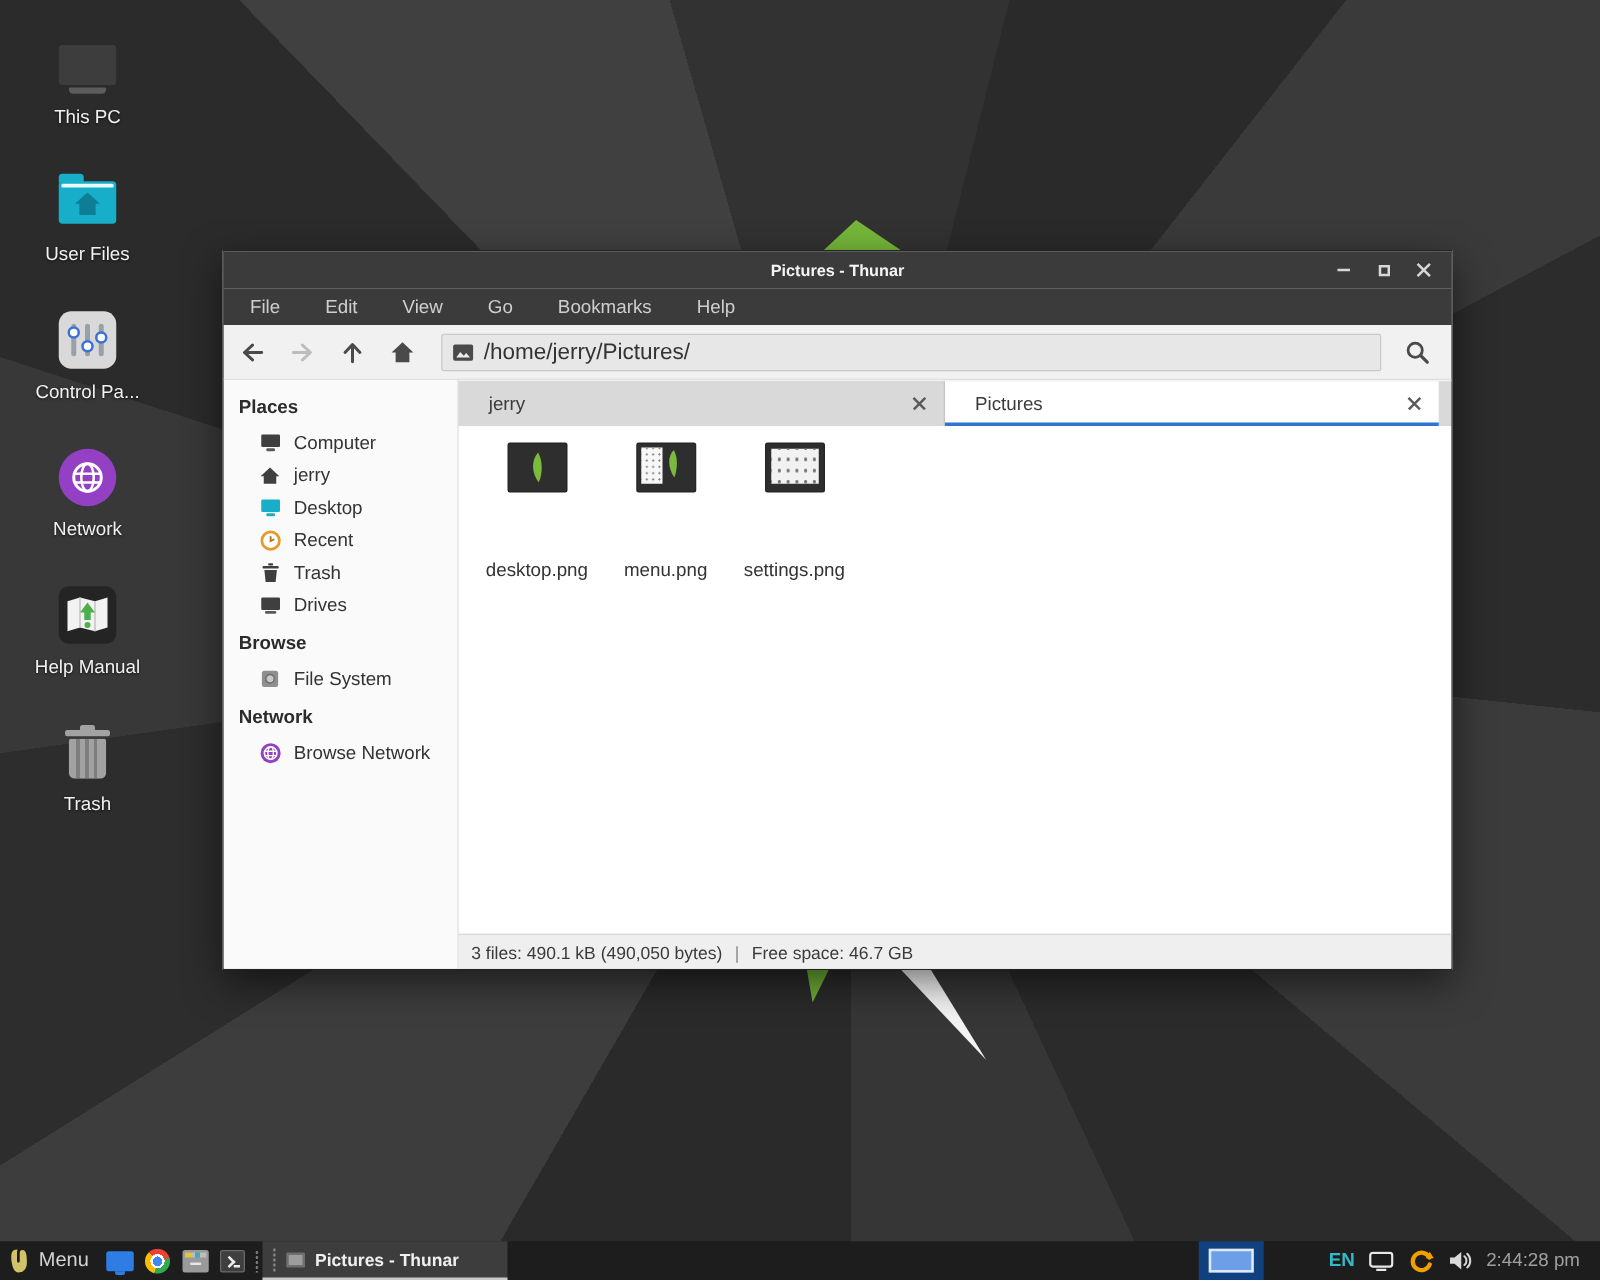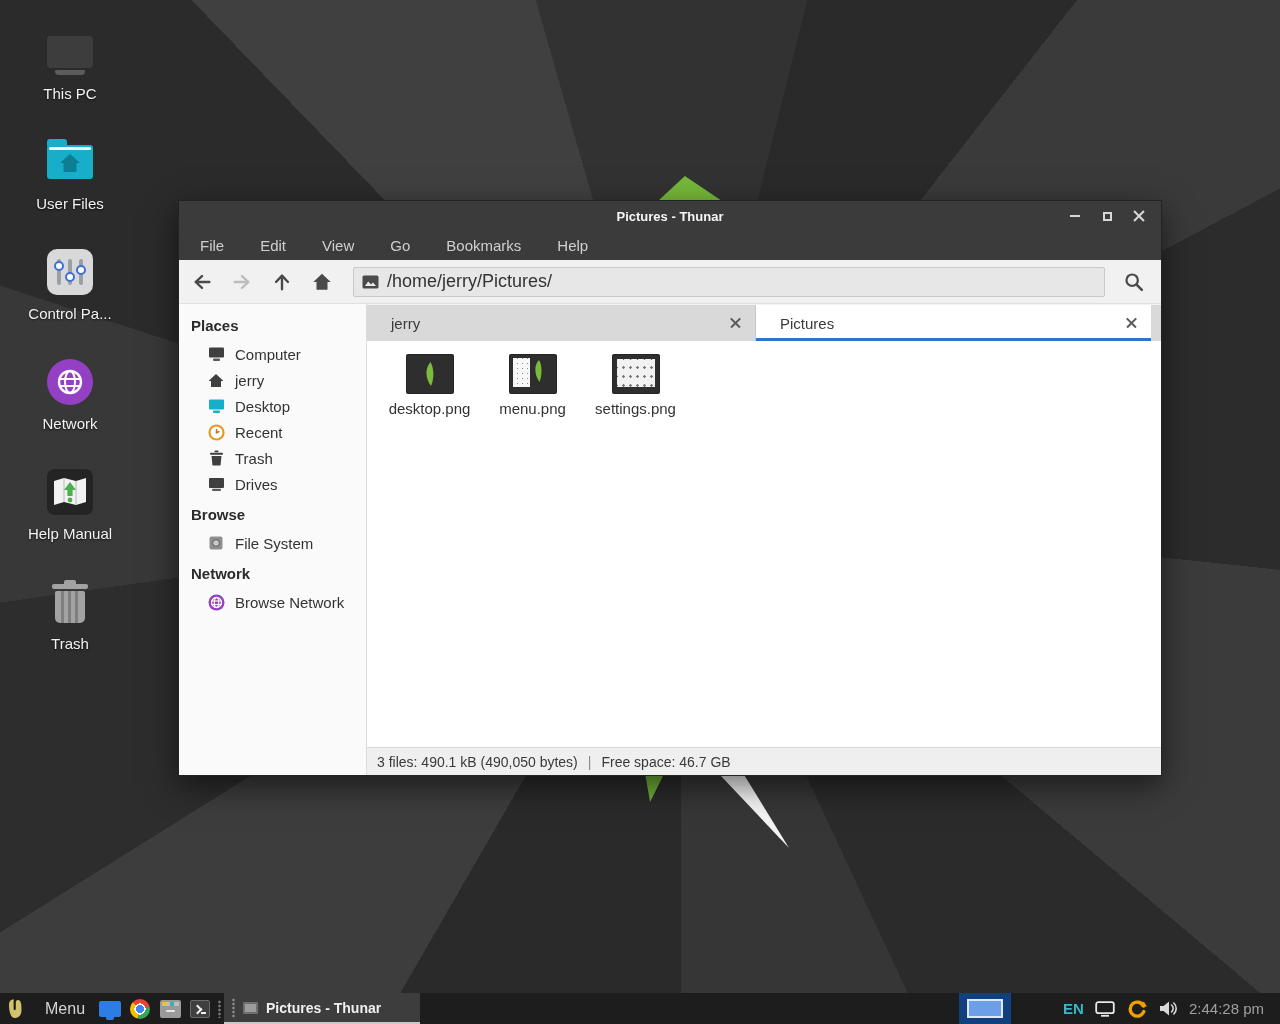--- a/index.html
+++ b/index.html
@@ -112,31 +112,31 @@
   .thumb { width:46px; height:38px; position:relative; background:#2e2e2e; border-radius:1px;
     overflow:hidden; box-shadow:0 0 0 1px #242424; }
   .thumb .leaf { position:absolute; }
   .thumb.menu .panel { position:absolute; left:3px; top:3px; width:17px; height:29px;
     background:#f7f7f7; background-image:radial-gradient(#8a8a8a 0.8px, transparent 1px);
     background-size:5px 5px; background-position:2px 3px; }
   .thumb.settings { background:#2e2e2e; }
   .thumb.settings .inner { position:absolute; left:4px; top:4px; right:4px; bottom:6px;
     background:#f2f2f2; background-image:radial-gradient(#777 1.1px, transparent 1.3px);
     background-size:7px 9px; background-position:3px 4px; }
-  .file .fname { font-size:15px; color:#333; }
+  .file .fname { font-size:15px; color:#333;margin-top:48px; }
 
   .statusbar { height:28px; background:#efefef; border-top:1px solid #d7d7d7;
     display:flex; align-items:center; padding-left:10px; font-size:14px; color:#3a3a3a;
     gap:10px; flex:0 0 auto; }
   .statusbar .sep { color:#8a8a8a; }
 
   
   .taskbar { position:absolute; left:0; bottom:0; width:1280px; height:31px; background:#1d1d1d;
     display:flex; align-items:center; z-index:20; }
-  .menu-btn { display:flex; align-items:center; gap:22px; padding:0 10px 0 8px; height:31px; }
+  .menu-btn { display:flex; align-items:center; gap:8px; padding:0 10px 0 8px; height:31px; }
   .menu-btn .mlabel { color:#d4d4d4; font-size:16px; }
   .launcher { width:30px; height:31px; display:flex; align-items:center; justify-content:center; }
   .showdesk { width:22px; height:16px; background:#2e7de5; border-radius:2px; position:relative; }
   .showdesk::after { content:""; position:absolute; left:7px; bottom:-3px; width:8px; height:3px;
     background:#2e7de5; border-radius:0 0 2px 2px; }
   .chrome { width:20px; height:20px; border-radius:50%;
     background: radial-gradient(circle at 50% 50%, #4285f4 0 27%, #fff 27% 40%, transparent 40%),
       conic-gradient(from -45deg, #ea4335 0 120deg, #34a853 120deg 240deg, #fbbc05 240deg 360deg); }
   .cabinet { width:21px; height:18px; background:#9a9a9a; border-radius:2px; position:relative; }
   .cabinet::before { content:""; position:absolute; left:2px; top:2px; right:2px; height:4px;

